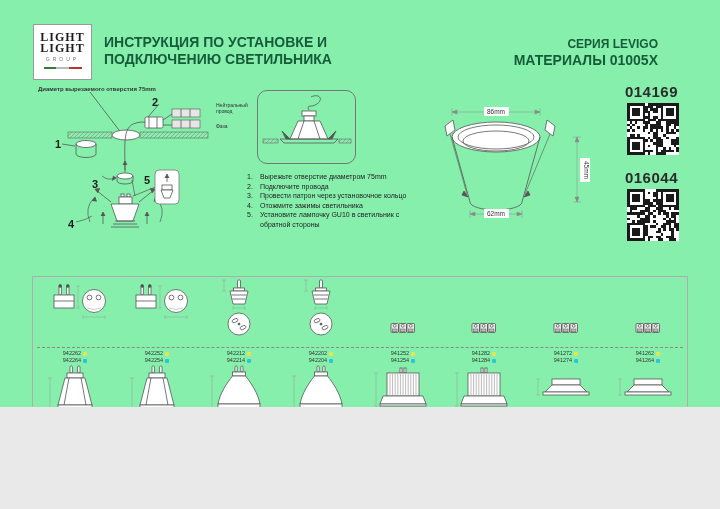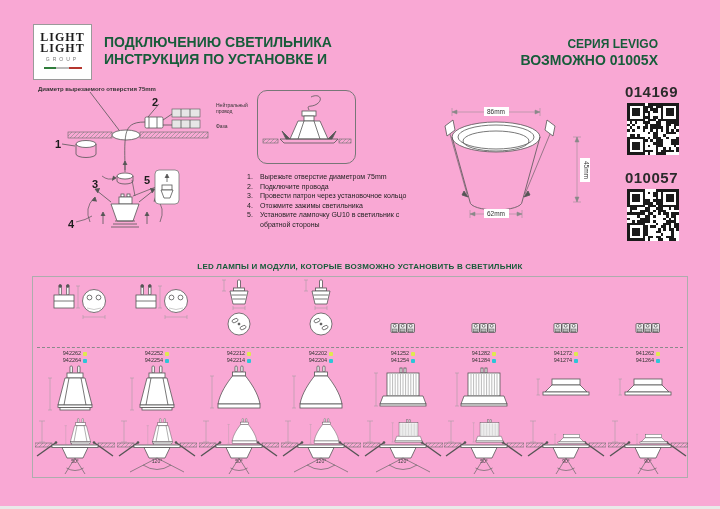--- a/index.html
+++ b/index.html
@@ -1,16 +1,16 @@
 <!DOCTYPE html>
 <html><head>
 <meta charset="utf-8">
 <style>
   html,body{margin:0;padding:0;background:#e9e9e9;}
-  #page{position:relative;width:720px;height:506px;background:#f9a8d4;overflow:hidden;
+  #page{position:relative;width:720px;height:407px;background:#86efac;overflow:hidden;
         font-family:"Liberation Sans","DejaVu Sans",sans-serif;color:#222;}
   .abs{position:absolute;}
   
   #logo{left:33px;top:24px;width:59px;height:56px;border:1px solid #9a9a9a;background:#fff;
         text-align:center;box-sizing:border-box;padding-top:7px;}
   #logo .l1,#logo .l2{font-family:"Liberation Serif","DejaVu Serif",serif;font-weight:bold;
         font-size:12px;line-height:11px;letter-spacing:1px;color:#1c1c1c;}
   #logo .l3{font-size:5px;letter-spacing:3px;color:#777;margin-top:2px;}
   #flag{width:38px;height:3px;margin:4px auto 0;display:flex;align-items:center;}
   #flag i{display:block;height:2px;flex:1;}
@@ -236,25 +236,25 @@
     <div class="l1">LIGHT</div>
     <div class="l2">LIGHT</div>
     <div class="l3">GROUP</div>
     <div id="flag">
         <i class="g"></i>
         <i class="w"></i>
         <i class="r"></i>
       </div>
   </div>
   <div id="main-title" class="abs">
+    <div>ИНСТРУКЦИЯ ПО УСТАНОВКЕ И</div>
     <div>ПОДКЛЮЧЕНИЮ СВЕТИЛЬНИКА</div>
-    <div>ИНСТРУКЦИЯ ПО УСТАНОВКЕ И</div>
   </div>
   <div id="series" class="abs">СЕРИЯ LEVIGO</div>
-  <div id="articles" class="abs">ВОЗМОЖНО 01005X</div>
+  <div id="articles" class="abs">МАТЕРИАЛЫ 01005X</div>
 
   <div class="abs prod-num" style="top:83px">014169</div>
   <div class="abs qr" style="top:103px">
       <i style="left:0px;top:0px"></i>
       <i style="left:2.6px;top:0px"></i>
       <i style="left:5.2px;top:0px"></i>
       <i style="left:7.800000000000001px;top:0px"></i>
       <i style="left:10.4px;top:0px"></i>
       <i style="left:13px;top:0px"></i>
       <i style="left:15.600000000000001px;top:0px"></i>
@@ -472,21 +472,21 @@
       <i style="left:7.800000000000001px;top:49.4px"></i>
       <i style="left:10.4px;top:49.4px"></i>
       <i style="left:13px;top:49.4px"></i>
       <i style="left:15.600000000000001px;top:49.4px"></i>
       <i style="left:20.8px;top:49.4px"></i>
       <i style="left:28.6px;top:49.4px"></i>
       <i style="left:31.200000000000003px;top:49.4px"></i>
       <i style="left:33.800000000000004px;top:49.4px"></i>
       <i style="left:36.4px;top:49.4px"></i>
     </div>
-  <div class="abs prod-num" style="top:169px">010057</div>
+  <div class="abs prod-num" style="top:169px">016044</div>
   <div class="abs qr" style="top:189px">
       <i style="left:0px;top:0px"></i>
       <i style="left:2.6px;top:0px"></i>
       <i style="left:5.2px;top:0px"></i>
       <i style="left:7.800000000000001px;top:0px"></i>
       <i style="left:10.4px;top:0px"></i>
       <i style="left:13px;top:0px"></i>
       <i style="left:15.600000000000001px;top:0px"></i>
       <i style="left:28.6px;top:0px"></i>
       <i style="left:31.200000000000003px;top:0px"></i>
@@ -860,21 +860,20 @@
         <path d="M85,118 L80,116 L80,120 Z" fill="#888"></path>
     </g>
     <rect x="47" y="11" width="25" height="9" fill="#fff"></rect>
     <text x="59" y="18" text-anchor="middle" font-size="6.5" fill="#333">86mm</text>
     <rect x="143" y="62" width="10" height="24" fill="#fff"></rect>
     <text x="149" y="76" text-anchor="middle" font-size="6.5" fill="#333" transform="rotate(90 149 74)">45mm</text>
     <rect x="47" y="113" width="25" height="9" fill="#fff"></rect>
     <text x="59" y="120" text-anchor="middle" font-size="6.5" fill="#333">62mm</text>
   </svg>
 
-  <div id="led-title" class="abs">LED ЛАМПЫ И МОДУЛИ, КОТОРЫЕ ВОЗМОЖНО УСТАНОВИТЬ В СВЕТИЛЬНИК</div>
 
   <div id="lampbox" class="abs">
     <div id="dash" class="abs"></div>
 
     <div class="col" style="left:2px">
       <svg class="top-d" style="top:6px" width="70" height="62">
           <use href="#sym-sockA"></use>
         </svg>
       <div class="arts">
         <div class="art">

